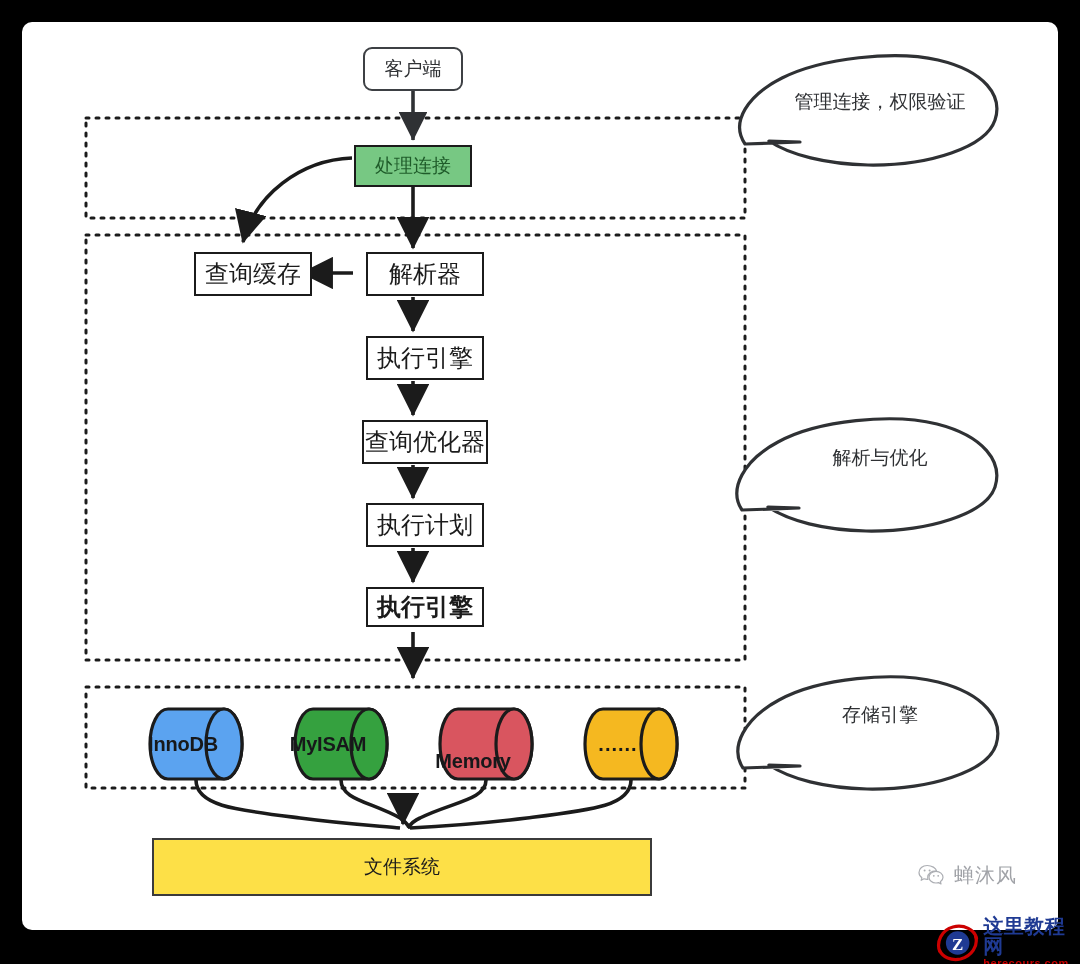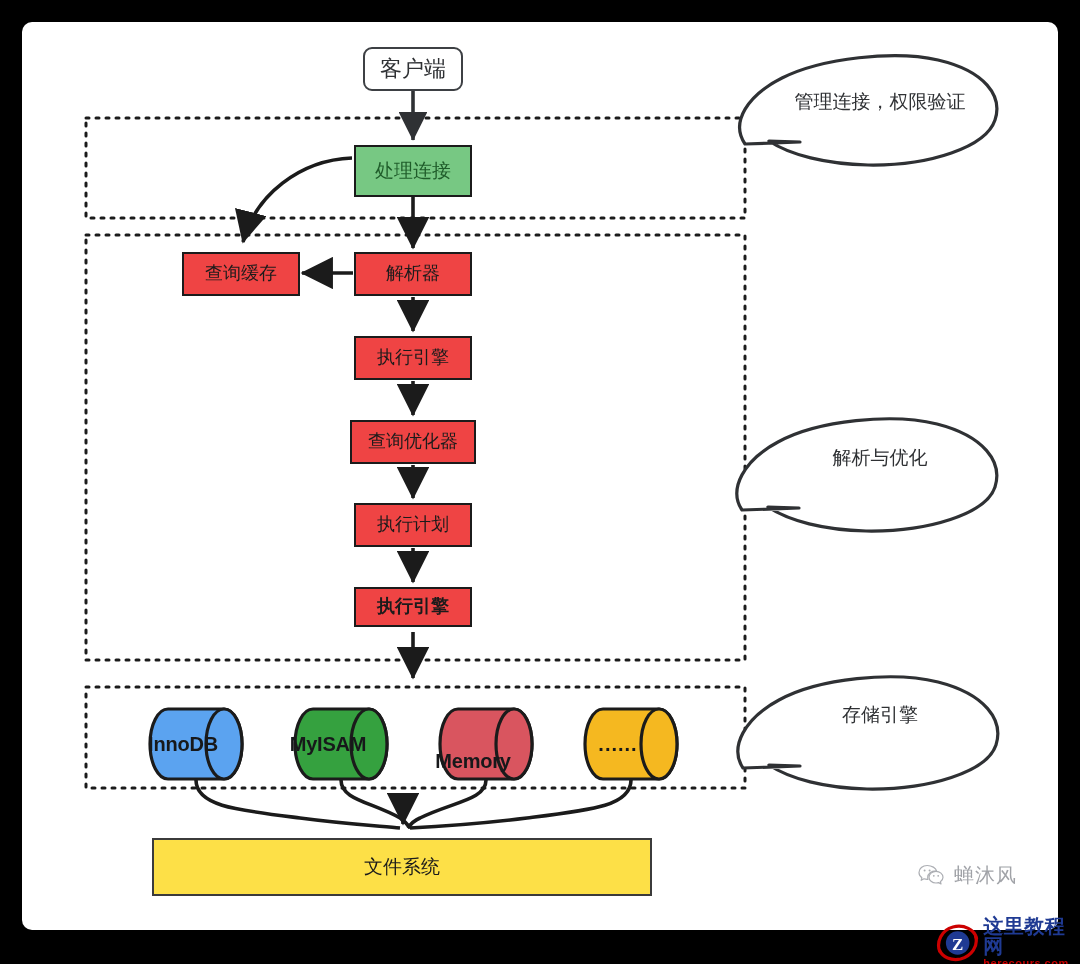--- a/index.html
+++ b/index.html
@@ -40,33 +40,34 @@
     align-items: center;
     justify-content: center;
     text-align: center;
     line-height: 1.1;
   }
   .client-node {
     border: 2.5px solid #3d4044;
     border-radius: 9px;
     background: #ffffff;
     color: #2f3134;
-    font-size: 22px;
+    font-size: 19px;
   }
   .green-node {
     border: 2.5px solid #1b1b1b;
     background: #77c883;
     color: #1f5c2a;
     font-size: 19px;
   }
   .orange-node {
     border: 2.5px solid #1b1b1b;
-    background: #ef4444;
+    background: #ffffff;
     color: #1b1b1b;
-    font-size: 18px;
+    font-size: 24px;
+    margin-left: 12px;
   }
   .gray-node {
     border: 2.5px solid #3b3b3b;
     background: #fde047;
     color: #1b1b1b;
     font-size: 19px;
   }
   
   .cyl {
     position: absolute;
@@ -252,21 +253,21 @@
                C987,772 929,790 867,789
                C825,788 790,779 769,765
                L800,766 Z" fill="#ffffff" stroke="#2f3134" stroke-width="3.2" stroke-linejoin="round"></path>
     </g>
   </svg>
 
   <div class="node client-node" style="left:363px; top:47px; width:100px; height:44px;">
     <span>客户端</span>
   </div>
 
-  <div class="node green-node" style="left:354px; top:145px; width:118px; height:52px;">
+  <div class="node green-node" style="left:354px; top:145px; width:118px; height:42px;">
     <span>处理连接</span>
   </div>
 
   <div class="node orange-node" style="left:182px; top:252px; width:118px; height:44px;">
     <span>查询缓存</span>
   </div>
 
   <div class="node orange-node" style="left:354px; top:252px; width:118px; height:44px;">
     <span>解析器</span>
   </div>

